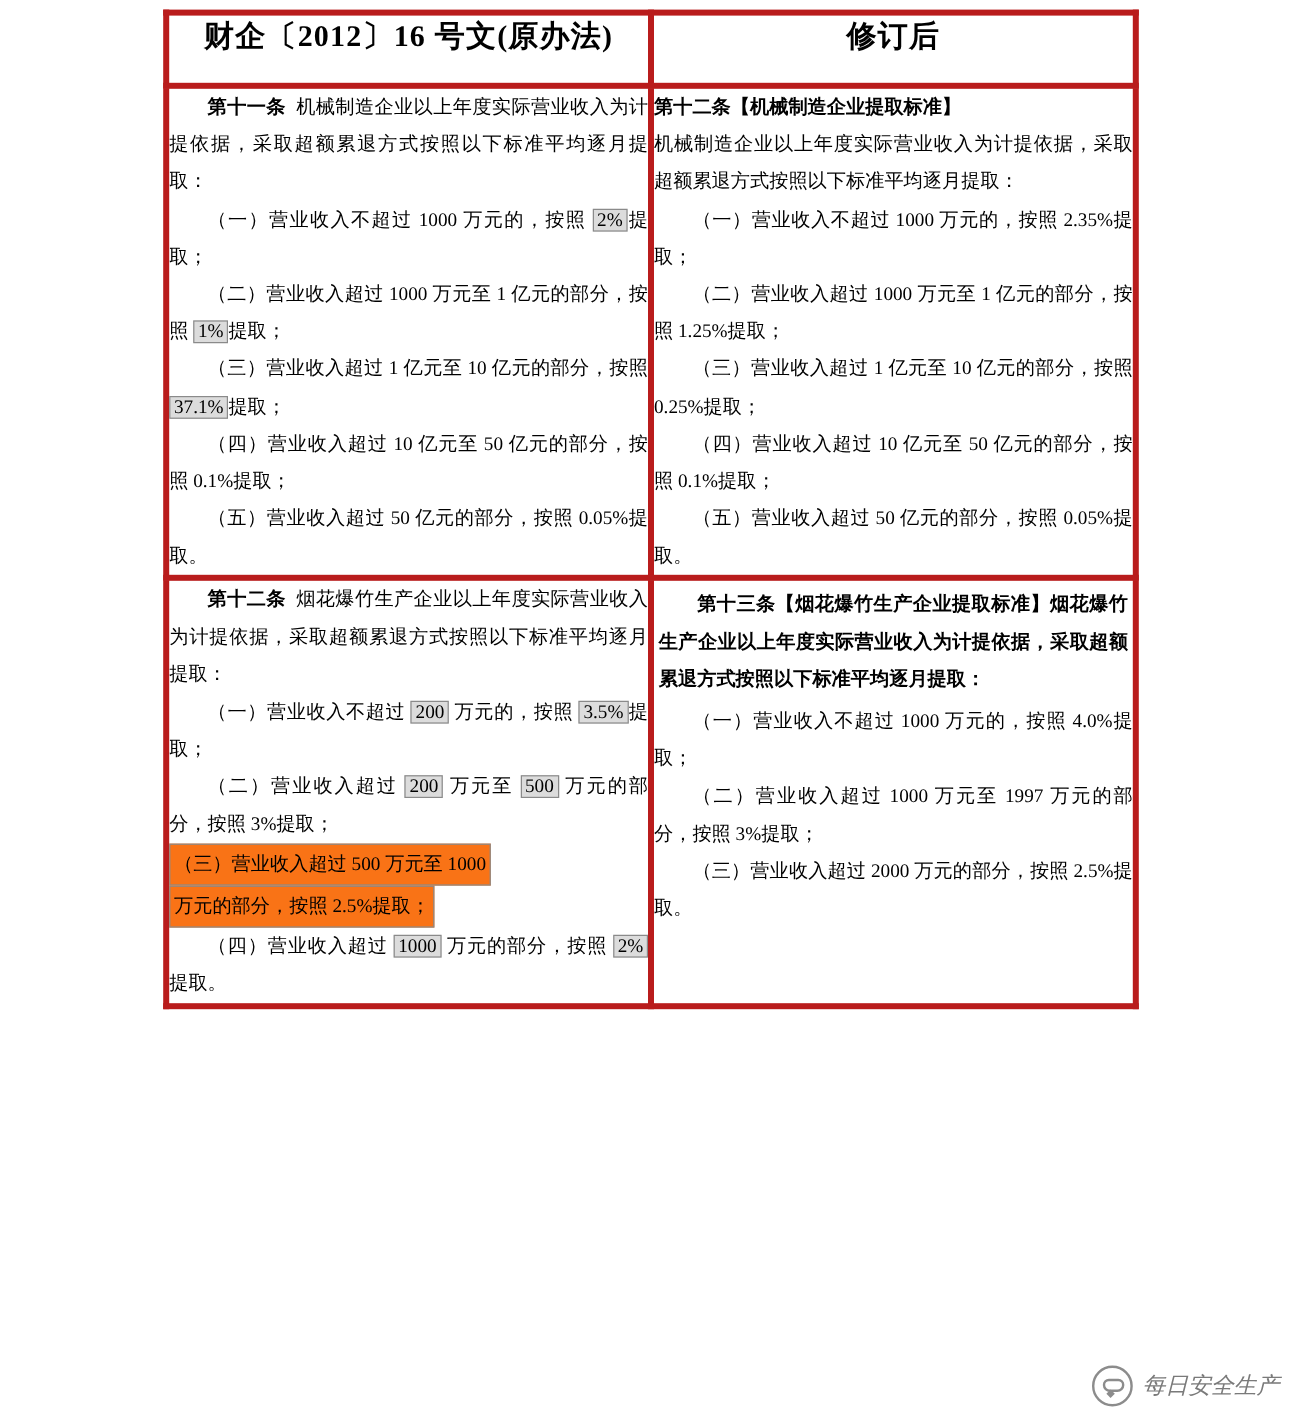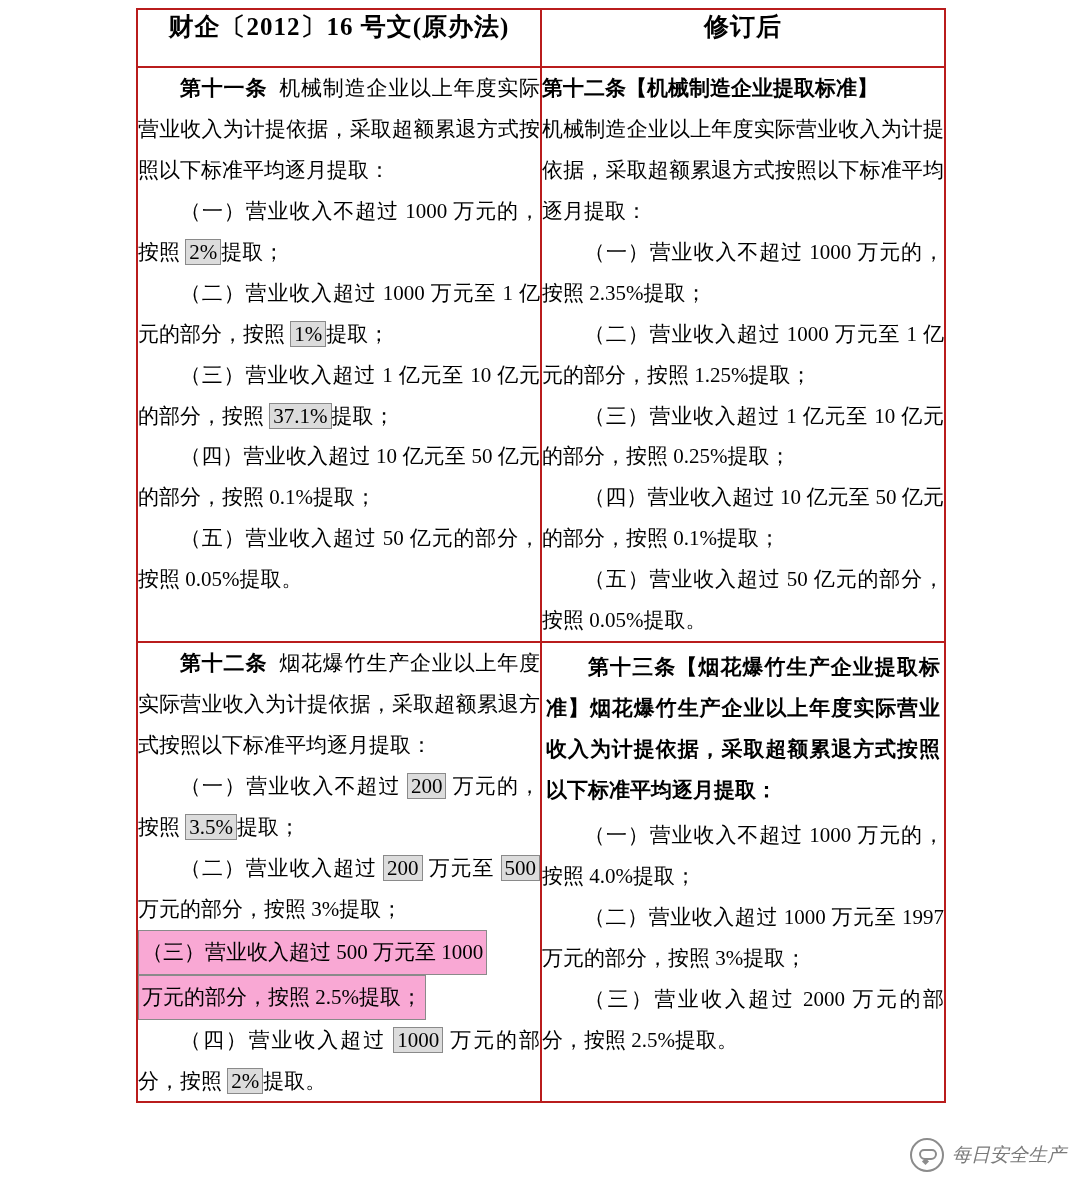--- a/index.html
+++ b/index.html
@@ -22,38 +22,38 @@
   }
   table.doc-table {
     position: absolute;
     left: 136px;
     top: 8px;
     width: 808px;
     border-collapse: collapse;
     table-layout: fixed;
   }
   table.doc-table td, table.doc-table th {
-    border: 2px solid #b91c1c;
+    border: 5px solid #b91c1c;
     vertical-align: top;
     padding: 0;
   }
   .col-left { width: 404px; }
   .col-right { width: 404px; }
 
   .hdr-cell {
     height: 56px;
     text-align: center;
     vertical-align: middle;
     font-size: 25px;
     font-family: "Liberation Serif", "DejaVu Serif", serif;
     letter-spacing: 1px;
   }
   .cell-body {
     padding: 14px 14px 16px 14px;
-    font-size: 21px;
+    font-size: 16px;
     line-height: 1.95;
     text-align: justify;
     text-justify: inter-ideograph;
   }
   .p {
     margin: 0;
     text-indent: 0;
   }
   .p-ind {
     margin: 0;
@@ -69,21 +69,21 @@
     font-weight: bold;
     text-indent: 2em;
   }
   b.bold { font-weight: bold; }
   .box {
     background: #dcdcdc;
     border: 1px solid #8a8a8a;
     padding: 0 3px;
   }
   .hl-line {
-    background: #f9a8d4;
+    background: #f97316;
     border: 1px solid #8a8a8a;
     padding: 1px 3px;
     display: inline-block;
   }
   .wm {
     position: absolute;
     right: 14px;
     bottom: 14px;
     display: flex;
     align-items: center;

